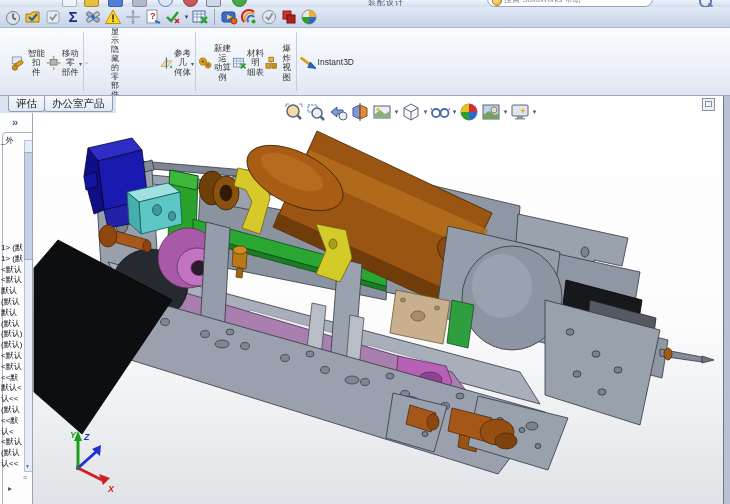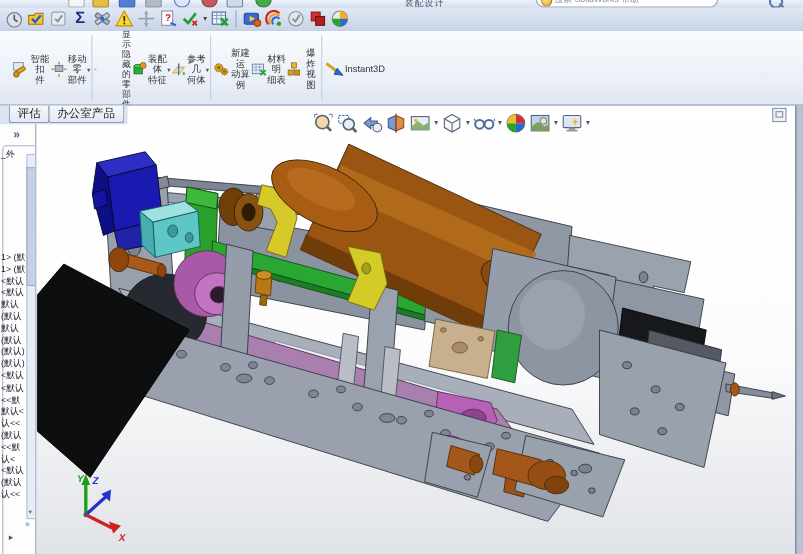--- a/index.html
+++ b/index.html
@@ -54,21 +54,21 @@
   .headsup{position:absolute;left:283px;top:102px;display:flex;align-items:center;z-index:7;}
   .hico{width:20px;height:20px;margin:0 1px;flex:0 0 auto;}
   .hico svg{width:20px;height:20px;display:block;}
   .hdrop{font-size:7px;color:#556;width:7px;text-align:center;flex:0 0 auto;}
   
   .sidebar{position:absolute;left:0;top:96px;width:32px;height:408px;background:#fdfdfe;
     border-right:1px solid #9aa4b6;overflow:hidden;z-index:4;}
   .chev{position:absolute;left:12px;top:20px;font-size:11px;color:#44659a;font-weight:bold;}
   .panel-edge{position:absolute;left:2px;top:36px;width:40px;height:380px;border:1px solid #aab4c6;border-radius:4px;}
   .tree-head{position:absolute;left:1px;top:39px;font-size:8px;color:#1a1a2e;white-space:nowrap;}
-  .tree{position:absolute;left:1px;top:133px;width:22px;font-size:8px;line-height:10.8px;
+  .tree{position:absolute;left:1px;top:147px;width:22px;font-size:8px;line-height:10.8px;
     color:#15151f;white-space:nowrap;overflow:hidden;}
   .tree div{height:10.8px;}
   .sscroll{position:absolute;left:24px;top:44px;width:7px;height:330px;background:#e6edf8;border:1px solid #b4c2da;}
   .sthumb{position:absolute;left:24px;top:56px;width:7px;height:106px;background:#c5d2e6;border:1px solid #9cabc8;}
   .sarrow{position:absolute;left:24px;width:7px;font-size:5px;color:#56688a;text-align:center;line-height:8px;}
   .sgrip{position:absolute;left:23px;top:378px;font-size:7px;color:#7a86a0;}
   .tri-b{position:absolute;left:8px;top:388px;font-size:8px;color:#555;}
 </style>
 </head>
 <body>
@@ -223,31 +223,21 @@
     <div class="rbtn" style="width:34px;gap:23px;">
       <svg viewBox="0 0 22 22">
           <circle cx="6.5" cy="12" r="4.5" fill="none" stroke="#c89018" stroke-width="2"></circle>
           <circle cx="15.5" cy="12" r="4.5" fill="none" stroke="#c89018" stroke-width="2"></circle>
           <path d="M10.5 11 Q11 9.5 11.5 11" stroke="#c89018" stroke-width="1.5" fill="none"></path>
         </svg>
       <span style="font-size:8px;line-height:9px;">显示隐
 藏的零
 部件</span>
     </div>
-    <div class="rbtn" style="width:36px;">
-      <svg viewBox="0 0 22 22">
-          <rect x="4" y="7" width="11" height="10" fill="#2fae3f" stroke="#13641c"></rect>
-          <ellipse cx="9.5" cy="7" rx="5.5" ry="2.5" fill="#49c858" stroke="#13641c"></ellipse>
-          <circle cx="16" cy="6" r="4" fill="#d8a020" stroke="#8a6010"></circle>
-        </svg>
-      <span>装配体
-特征</span>
-      <span class="rdrop">▾</span>
-    </div>
-    <div class="rbtn" style="width:35px;">
+    <div class="rbtn" style="width:35px;margin-left:40px;">
       <svg viewBox="0 0 22 22">
           <path d="M3 16 L9 8 19 8 13 16 Z" fill="#f0e1b0" stroke="#c89018"></path>
           <path d="M11 3 V19" stroke="#2a6ad0" stroke-width="1.6"></path>
           <path d="M11 3 L9.8 5.5 H12.2 Z" fill="#2a6ad0"></path>
           <path d="M18 14 L20 18 16 18 Z" fill="#2aa12a"></path>
         </svg>
       <span>参考几
 何体</span>
       <span class="rdrop">▾</span>
     </div>

